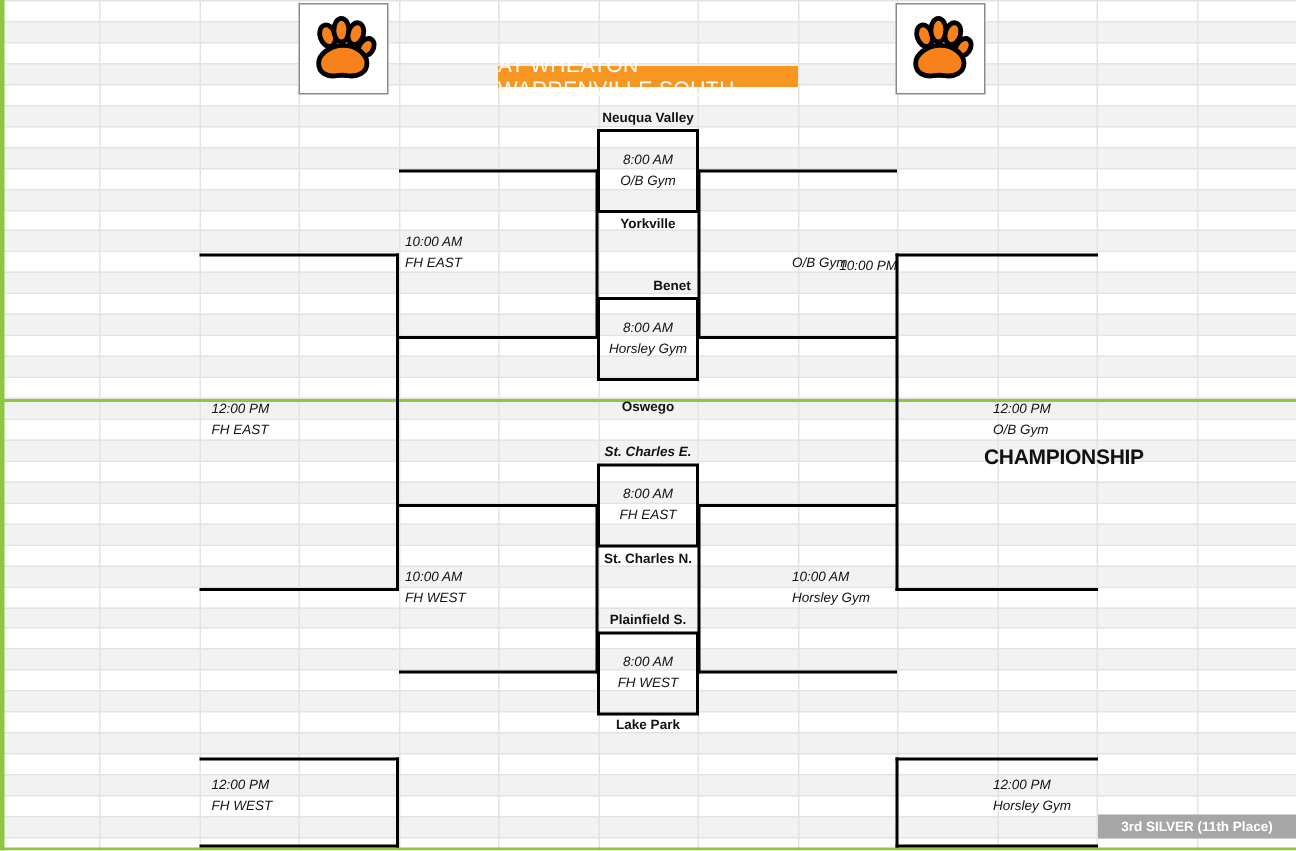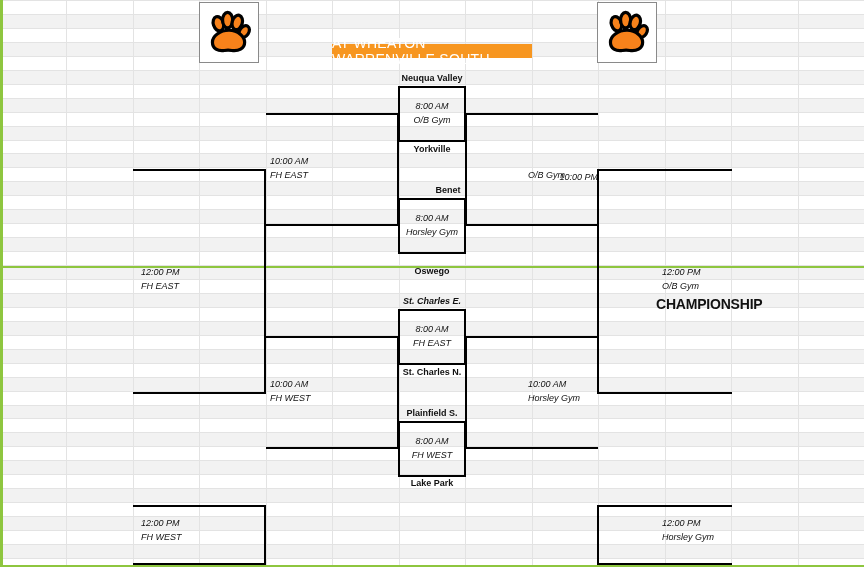--- a/index.html
+++ b/index.html
@@ -263,14 +263,15 @@
   <div class="info" style="left:141px;top:281px;width:70px;text-align:left;">FH EAST</div>
 
   <div class="bracket no-left" style="left:133px;top:505px;width:133px;height:60px;"></div>
   <div class="info" style="left:141px;top:518px;width:70px;text-align:left;">12:00 PM</div>
   <div class="info" style="left:141px;top:532px;width:70px;text-align:left;">FH WEST</div>
 
   <div class="bracket no-right" style="left:597px;top:505px;width:135px;height:60px;"></div>
   <div class="info" style="left:662px;top:518px;width:70px;text-align:left;">12:00 PM</div>
   <div class="info" style="left:662px;top:532px;width:70px;text-align:left;">Horsley Gym</div>
 
+  <div class="placebanner" style="left:732px;top:543px;width:132px;height:16px;">3rd SILVER (11th Place)</div>
 
 </div>
 
 </body></html>

